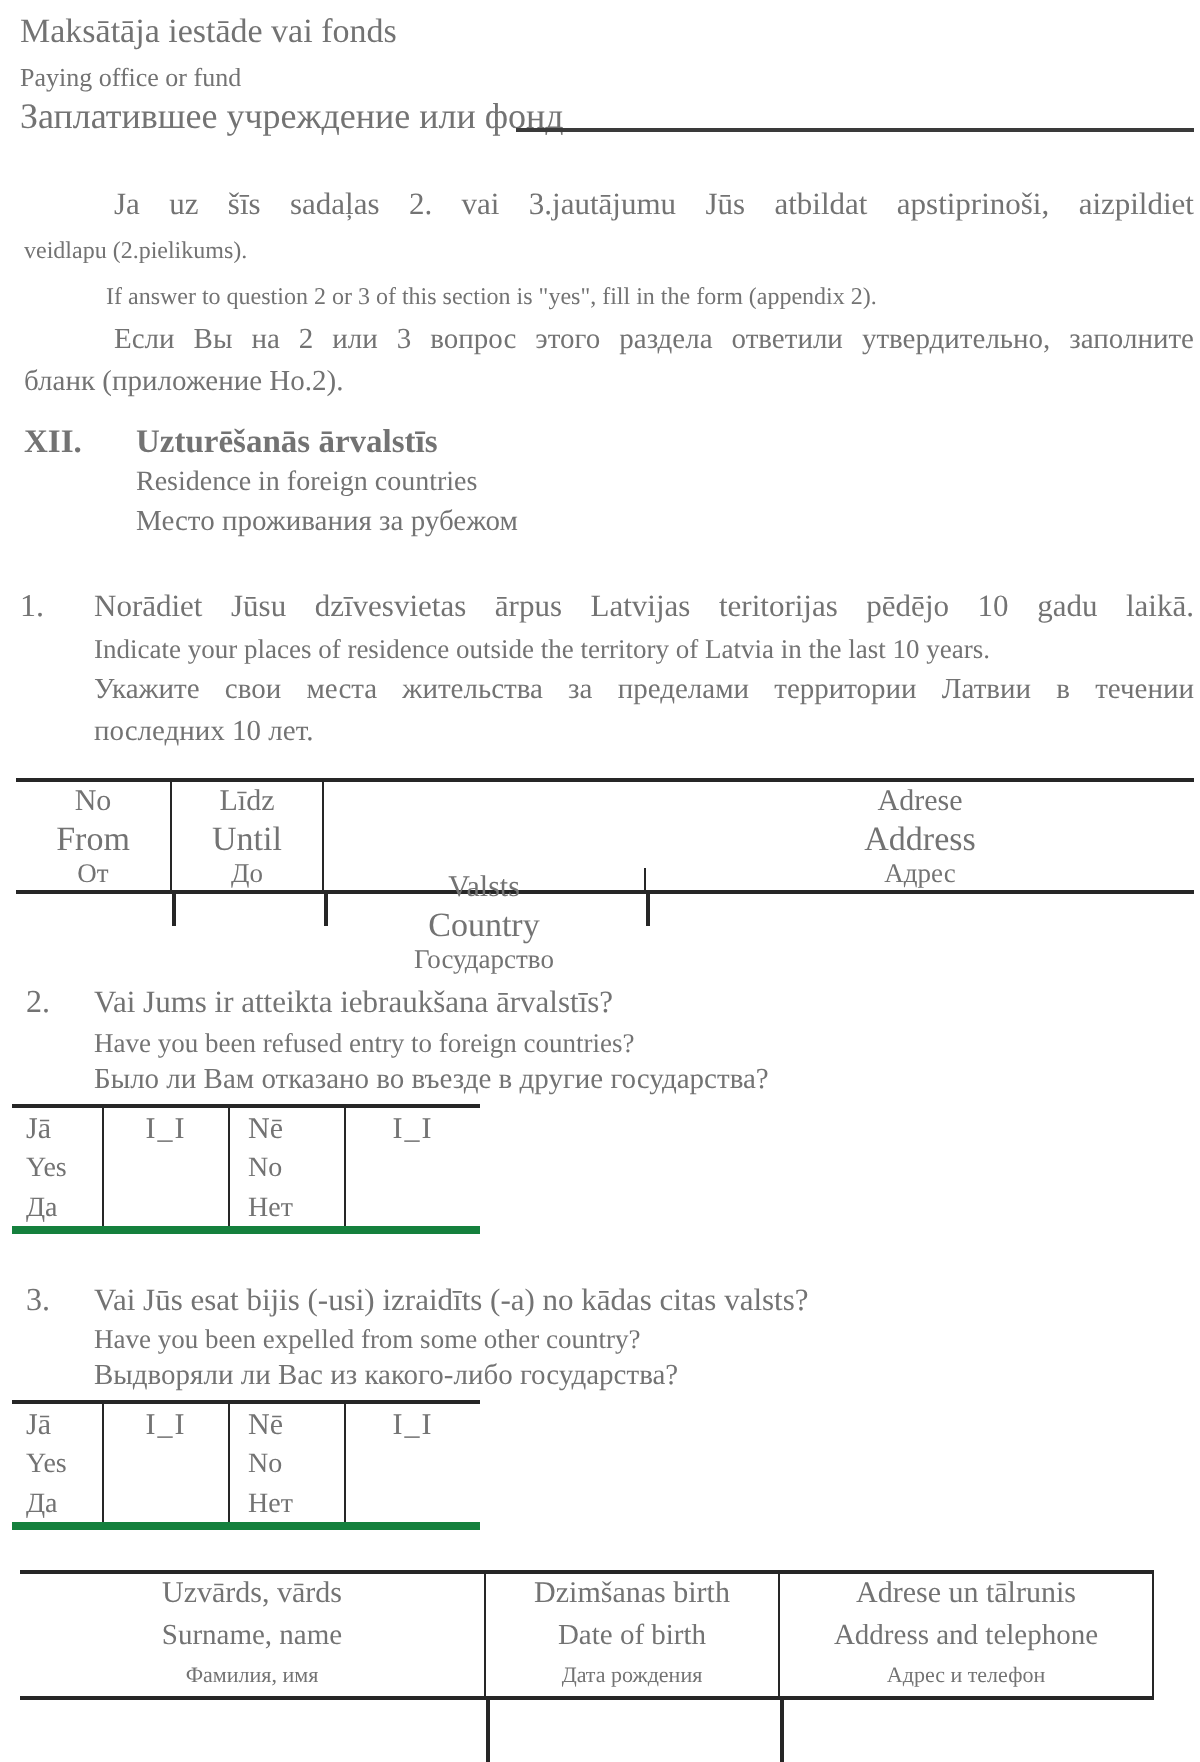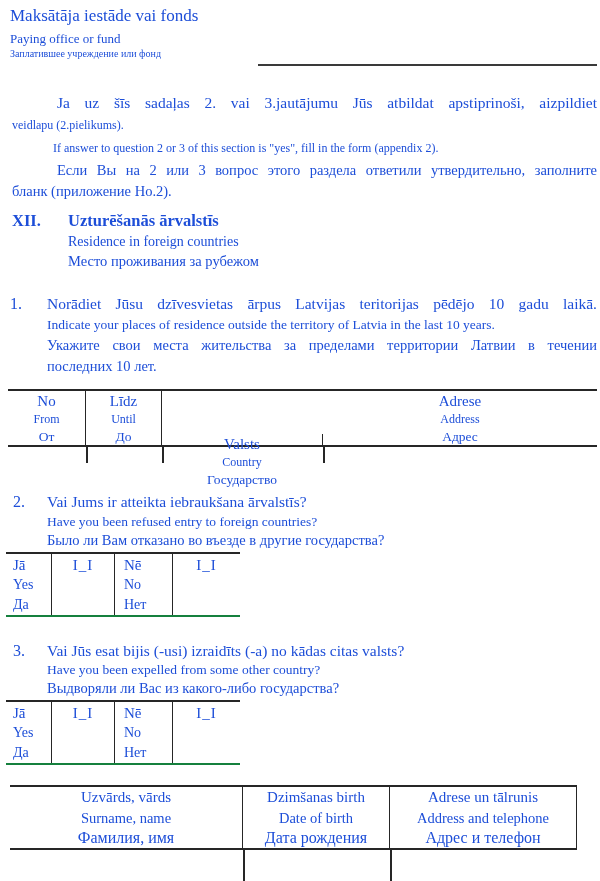--- a/index.html
+++ b/index.html
@@ -1,29 +1,29 @@
 <!DOCTYPE html>
 <html><head>
 <meta charset="utf-8">
 <style>
   html,body{margin:0;padding:0;background:#e8e8e8;}
   .page{
     position:relative;width:600px;height:881px;background:#ffffff;
-    font-family:"Liberation Serif","DejaVu Serif",serif;color:#1d4ed8;
+    font-family:"Liberation Serif","DejaVu Serif",serif;color:#737373;
     overflow:hidden;margin:0 auto;
   }
   .abs{position:absolute;}
   
   .jline{text-align:justify;overflow:hidden;}
   .jline::after{content:"";display:inline-block;width:100%;height:0;}
 
   
   .payer-lv{left:10px;top:6px;font-size:17px;}
   .payer-en{left:10px;top:31px;font-size:13px;}
-  .payer-ru{left:10px;top:48px;font-size:10px;}
+  .payer-ru{left:10px;top:48px;font-size:18px;}
   .fill-line{left:258px;top:64px;width:339px;height:2px;background:#3a3a3a;cursor:text;}
 
   
   .note-lv1{left:57px;top:94px;width:540px;height:22px;font-size:15.5px;}
   .note-lv2{left:12px;top:118px;font-size:12px;}
   .note-en {left:53px;top:141px;font-size:12px;}
   .note-ru1{left:57px;top:162px;width:540px;height:21px;font-size:14.5px;}
   .note-ru2{left:12px;top:183px;font-size:14.5px;}
 
   
@@ -47,39 +47,39 @@
 
   
   .tbl1{left:8px;top:389px;width:589px;height:58px;box-sizing:border-box;
         border-top:2px solid #262626;border-bottom:2px solid #262626;display:flex;}
   .t1-c{box-sizing:border-box;text-align:center;padding-top:1px;}
   .t1-c1{width:78px;border-right:1.5px solid #262626;}
   .t1-c2{width:76px;border-right:1.5px solid #262626;}
   .t1-c3{width:161px;border-right:1.5px solid #262626;margin-top:43px;}
   .t1-c4{flex:1;}
   .t1-lv{font-size:15px;line-height:19px;}
-  .t1-en{font-size:12px;line-height:17px;}
+  .t1-en{font-size:17px;line-height:17px;}
   .t1-ru{font-size:13.5px;line-height:18px;}
   .vstub{position:absolute;width:1.5px;background:#262626;}
   .stub-r1{top:447px;height:16px;}
   .empty-row-1{left:8px;top:447px;width:589px;height:16px;cursor:text;}
 
   
   .q2-num{left:13px;top:493px;}
   .q2-lv {left:47px;top:493px;}
   .q2-en {left:47px;top:514px;}
   .q2-ru {left:47px;top:532px;}
   .q3-num{left:13px;top:642px;}
   .q3-lv {left:47px;top:642px;text-align:center;}
   .q3-en {left:47px;top:662px;}
   .q3-ru {left:47px;top:680px;}
 
   
   .ynt{left:6px;width:234px;height:65px;box-sizing:border-box;
-       border-top:2px solid #262626;border-bottom:2px solid #15803d;display:flex;}
+       border-top:2px solid #262626;border-bottom:4px solid #15803d;display:flex;}
   .ynt-a{top:552px;}
   .ynt-b{top:700px;}
   .yn-cell{box-sizing:border-box;padding-top:1px;}
   .yn-c1{width:46px;border-right:1.5px solid #262626;padding-left:7px;}
   .yn-c2{width:63px;border-right:1.5px solid #262626;text-align:center;cursor:pointer;}
   .yn-c3{width:58px;border-right:1.5px solid #262626;padding-left:9px;}
   .yn-c4{flex:1;text-align:center;cursor:pointer;}
   .yn-lv{font-size:15px;line-height:20px;}
   .yn-en{font-size:14px;line-height:20px;}
   .yn-ru{font-size:14px;line-height:20px;}
@@ -88,21 +88,21 @@
   
   .tblb{left:10px;top:785px;width:567px;height:65px;box-sizing:border-box;
         border-top:2px solid #262626;border-bottom:2px solid #262626;
         border-right:1.5px solid #262626;display:flex;}
   .tb-c{box-sizing:border-box;text-align:center;}
   .tb-c1{width:233px;border-right:1.5px solid #262626;text-align:center;}
   .tb-c2{width:147px;border-right:1.5px solid #262626;}
   .tb-c3{flex:1;}
   .tb-lv{font-size:15px;line-height:21px;}
   .tb-en{font-size:14.5px;line-height:20px;}
-  .tb-ru{font-size:16px;line-height:20px;}
+  .tb-ru{font-size:11px;line-height:20px;}
   .stub-b{top:850px;height:31px;}
   .empty-row-b{left:10px;top:850px;width:567px;height:31px;cursor:text;}
 </style>
 </head>
 <body>
 
 <div class="page">
 
   <div class="abs payer-lv">Maksātāja iestāde vai fonds</div>
   <div class="abs payer-en">Paying office or fund</div>

